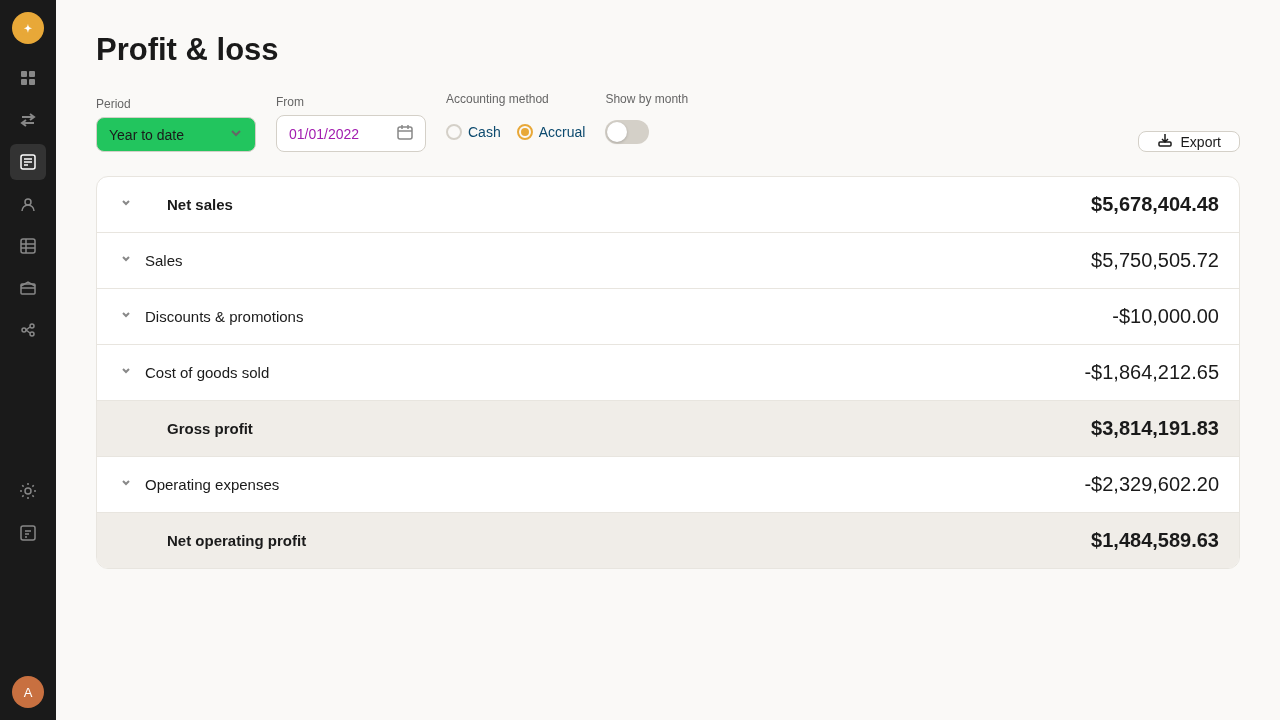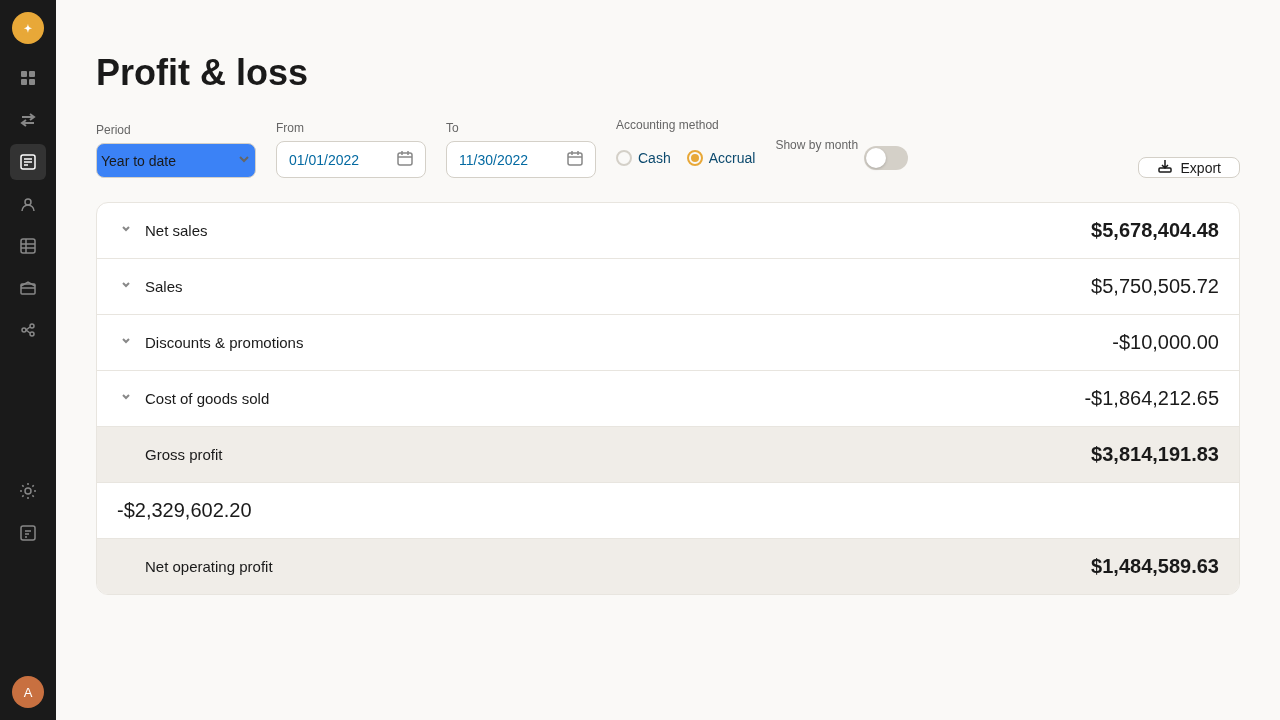--- a/index.html
+++ b/index.html
@@ -64,25 +64,24 @@
 
     
     .main {
       flex: 1;
       background: #faf9f7;
       padding: 32px 40px;
       overflow-y: auto;
     }
 
     .page-title {
-      font-size: 36px;
+      font-size: 31px;
       font-weight: 600;
       color: #1a1a1a;
       margin-bottom: 24px;
-      margin-top: 20px;
     }
 
     
     .filter-bar {
       display: flex;
       align-items: flex-end;
       gap: 20px;
       margin-bottom: 24px;
     }
 
@@ -95,42 +94,42 @@
     .filter-label {
       font-size: 12px;
       color: #666;
       font-weight: 500;
     }
 
     .filter-select {
       display: flex;
       align-items: center;
       gap: 23px;
-      background: #3b82f6;
+      background: #22c55e;
       border: 1.5px solid #d4d0c8;
       border-radius: 8px;
-      padding: 8px 4px;
+      padding: 8px 12px;
       min-width: 160px;
       cursor: pointer;
       font-size: 14px;
       color: #1a1a1a;
     }
 
     .filter-input {
       display: flex;
       align-items: center;
       gap: 8px;
       background: white;
       border: 1.5px solid #d4d0c8;
       border-radius: 8px;
       padding: 8px 12px;
       min-width: 150px;
       cursor: pointer;
       font-size: 14px;
-      color: #0369a1;
+      color: #a21caf;
     }
 
     .filter-select svg, .filter-input svg {
       color: #888;
       flex-shrink: 0;
     }
 
     .accounting-method {
       display: flex;
       flex-direction: column;
@@ -169,20 +168,21 @@
     .radio-circle.selected::after {
       content: '';
       width: 8px;
       height: 8px;
       border-radius: 50%;
       background: #e8a838;
     }
 
     .show-month {
       display: flex;
+      flex-direction: column;
       gap: 6px;
     }
 
     .toggle-wrap {
       display: flex;
       align-items: center;
       height: 40px;
     }
 
     .toggle {
@@ -258,21 +258,22 @@
       color: #888;
       flex-shrink: 0;
     }
 
     .row-label {
       font-size: 15px;
       color: #1a1a1a;
     }
 
     .row-label.bold {
-      font-weight: 400;
+      font-weight: 700;
+      margin-left: 22px;
     }
 
     .row-value {
       font-size: 20px;
       color: #1a1a1a;
       font-variant-numeric: tabular-nums;
     }
 
     .row-value.negative {
       color: #1a1a1a;
@@ -395,34 +396,20 @@
           <svg width="16" height="16" viewBox="0 0 16 16" fill="none" stroke="#888" stroke-width="1.5">
             <rect x="1" y="3" width="14" height="12" rx="2"></rect>
             <line x1="1" y1="7" x2="15" y2="7"></line>
             <line x1="5" y1="1" x2="5" y2="5"></line>
             <line x1="11" y1="1" x2="11" y2="5"></line>
           </svg>
         </span>
       </div>
     </div>
 
-    <div class="filter-group">
-      <span class="filter-label">To</span>
-      <div class="filter-input">
-        <span>11/30/2022</span>
-        <span style="margin-left:auto;">
-          <svg width="16" height="16" viewBox="0 0 16 16" fill="none" stroke="#888" stroke-width="1.5">
-            <rect x="1" y="3" width="14" height="12" rx="2"></rect>
-            <line x1="1" y1="7" x2="15" y2="7"></line>
-            <line x1="5" y1="1" x2="5" y2="5"></line>
-            <line x1="11" y1="1" x2="11" y2="5"></line>
-          </svg>
-        </span>
-      </div>
-    </div>
 
     <div class="accounting-method">
       <span class="filter-label">Accounting method</span>
       <div class="radio-group">
         <label class="radio-option">
           <div class="radio-circle"></div>
           <span>Cash</span>
         </label>
         <label class="radio-option">
           <div class="radio-circle selected"></div>
@@ -489,20 +476,26 @@
         <span class="row-value negative">-$1,864,212.65</span>
       </div>
       <div class="table-row highlighted">
         <div class="row-left">
           <span style="width: 18px; display: inline-block;"></span>
           <span class="row-label bold">Gross profit</span>
         </div>
         <span class="row-value" style="font-weight: 600;">$3,814,191.83</span>
       </div>
       <div class="table-row">
+        <div class="row-left">
+          <span><svg class="chevron-icon" viewBox="0 0 18 18" fill="none" stroke="#888" stroke-width="2">
+              <polyline points="6,7 9,10 12,7"></polyline>
+            </svg></span>
+          <span class="row-label">Operating expenses</span>
+        </div>
         <span class="row-value negative">-$2,329,602.20</span>
       </div>
       <div class="table-row highlighted">
         <div class="row-left">
           <span style="width: 18px; display: inline-block;"></span>
           <span class="row-label bold">Net operating profit</span>
         </div>
         <span class="row-value" style="font-weight: 600;">$1,484,589.63</span>
       </div>
     </div>

